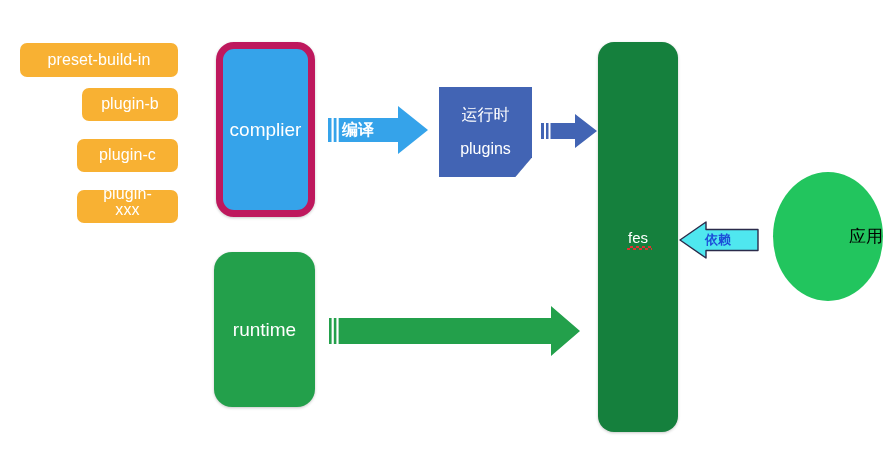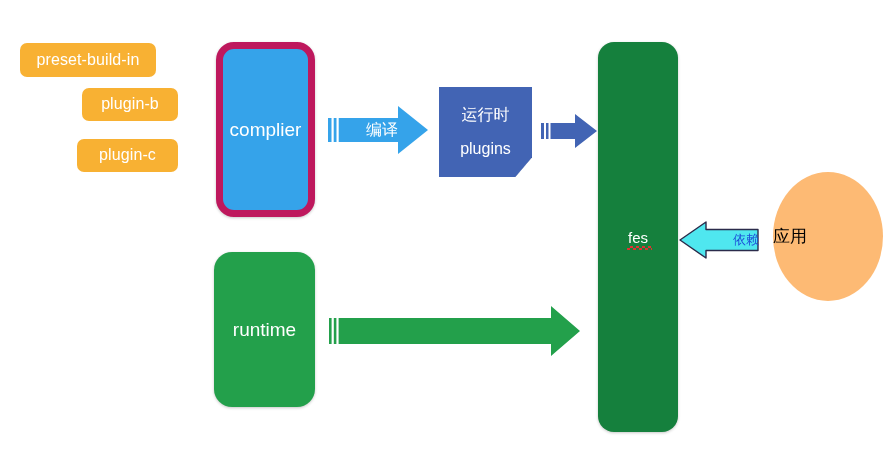--- a/index.html
+++ b/index.html
@@ -87,61 +87,65 @@
     right: 0;
     bottom: 0;
     width: 18%;
     height: 22%;
     background: #2F4A8C;
     clip-path: polygon(100% 0, 100% 100%, 0 100%);
   }
 
   
   .ellipse {
-    background: #fdba74;
+    background: #22c55e;
     border-radius: 50%;
     color: #000000;
     font-size: 17px;
     display: flex;
     align-items: center;
-    justify-content: flex-start;
+    justify-content: flex-end;
   }
 
   
   .arrowwrap { position: absolute; }
   .arrowwrap svg { display: block; overflow: visible; }
   .arrow-label {
     position: absolute;
     display: flex;
     align-items: center;
-    justify-content: flex-end;
+    justify-content: flex-start;
     font-size: 16px;
     white-space: nowrap;
     pointer-events: none;
+    font-weight: bold;
   }
   .lbl-blue { color: #ffffff; }
   .lbl-dark { color: #1d4ed8; font-size: 13px; }
 </style>
 </head>
 <body>
 
 <div id="canvas">
 
-  <div class="node chip" style="left:20px; top:43px; width:136px; height:34px;">
+  <div class="node chip" style="left:20px; top:43px; width:158px; height:34px;">
     <span>preset-build-in</span>
   </div>
 
   <div class="node chip" style="left:77px; top:139px; width:101px; height:33px;">
     <span>plugin-c</span>
   </div>
 
   <div class="node chip" style="left:82px; top:88px; width:96px; height:33px;">
     <span>plugin-b</span>
   </div>
 
+  <div class="node chip two-line" style="left:77px; top:190px; width:101px; height:33px;">
+    <span style="display:block; width:62px; word-break:break-word; margin-top:-10px;">plugin-xxx</span>
+  </div>
 
   <div class="node proc proc-complier" style="left:216px; top:42px; width:99px; height:175px;">
     <span>complier</span>
   </div>
 
   <div class="arrowwrap" style="left:328px; top:106px; width:100px; height:48px;">
     <svg width="100" height="48" viewBox="0 0 100 48" xmlns="http://www.w3.org/2000/svg">
       <g>
         <polygon points="0,12 70,12 70,0 100,24 70,48 70,36 0,36" fill="#35A3EA"></polygon>
         <rect x="3.5" y="12" width="2.2" height="24" fill="#ffffff"></rect>

